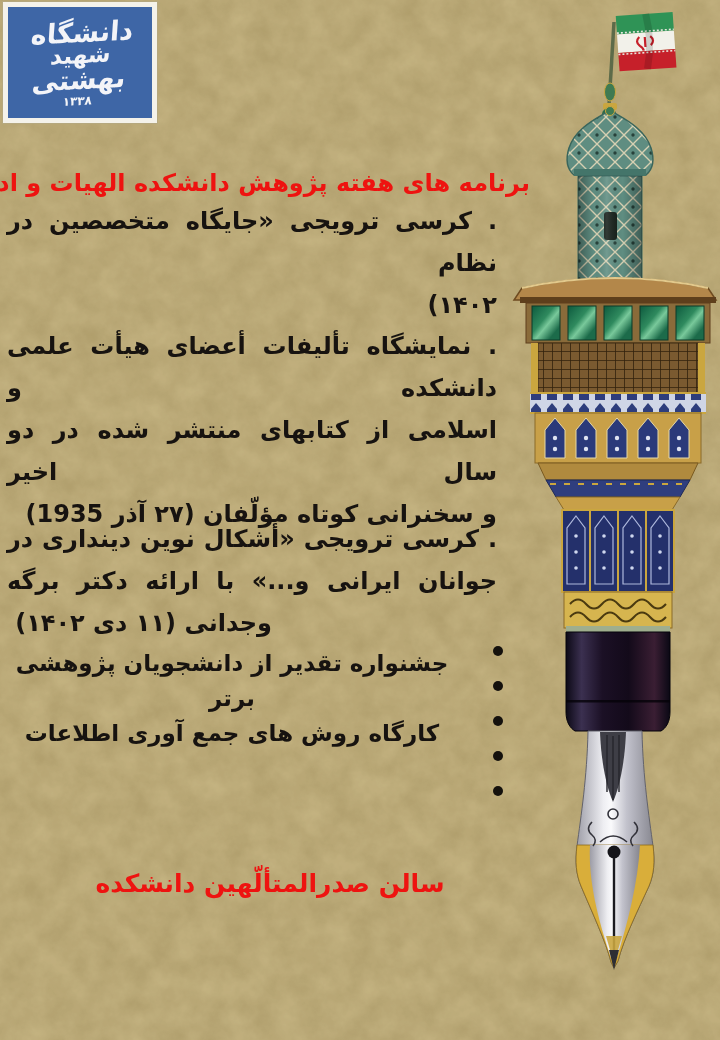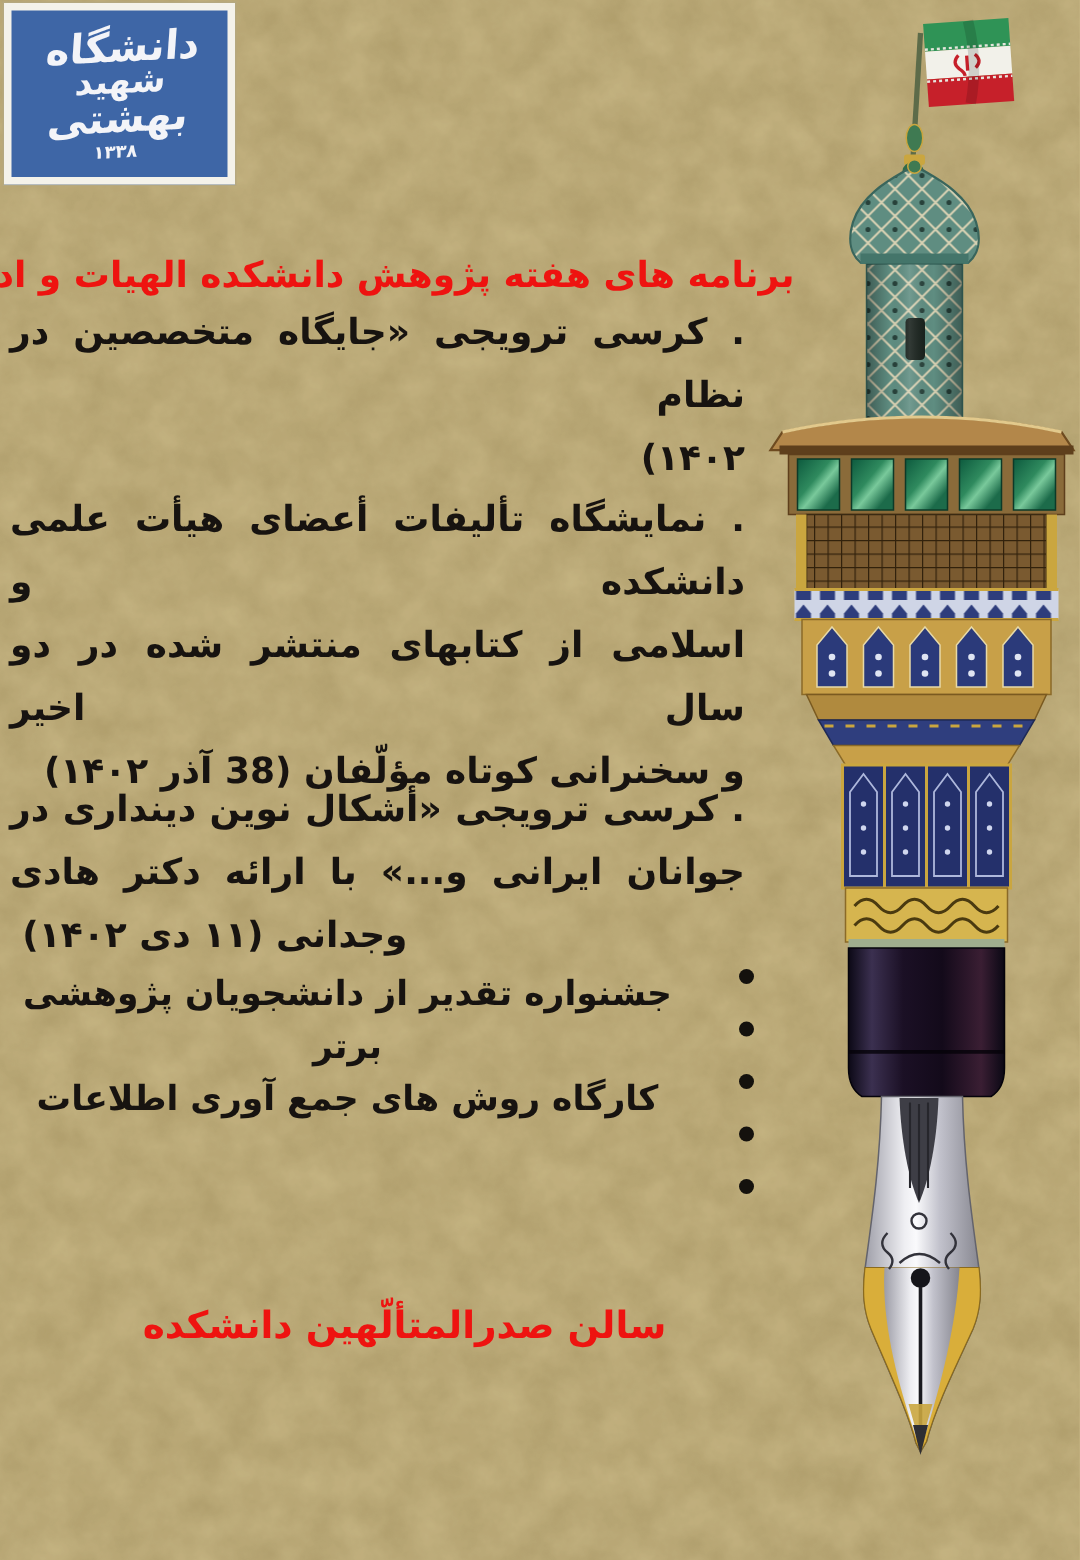--- a/index.html
+++ b/index.html
@@ -237,25 +237,25 @@
 
   <h1 class="title">برنامه های هفته پژوهش دانشکده الهیات و ادیان</h1>
 
   <div class="para p1">
     <div class="pline j">. کرسی ترویجی «جایگاه متخصصین در نظام</div>
     <div class="pline end">۱۴۰۲)</div>
   </div>
   <div class="para p2">
     <div class="pline j">. نمایشگاه تألیفات أعضای هیأت علمی دانشکده و</div>
     <div class="pline j">اسلامی از کتابهای منتشر شده در دو سال اخیر</div>
-    <div class="pline end">و سخنرانی کوتاه مؤلّفان (38 آذر ۱۴۰۲)</div>
+    <div class="pline end">و سخنرانی کوتاه مؤلّفان (۲۷ آذر 1935)</div>
   </div>
   <div class="para p3">
     <div class="pline j">. کرسی ترویجی «أشکال نوین دینداری در</div>
-    <div class="pline j">جوانان ایرانی و...» با ارائه دکتر هادی</div>
+    <div class="pline j">جوانان ایرانی و...» با ارائه دکتر برگه</div>
     <div class="pline end">وجدانی (۱۱ دی ۱۴۰۲)</div>
   </div>
 
   <span class="dot"></span>
   <span class="dot"></span>
   <span class="dot"></span>
   <span class="dot"></span>
   <span class="dot"></span>
 
   <ul class="workshops">

